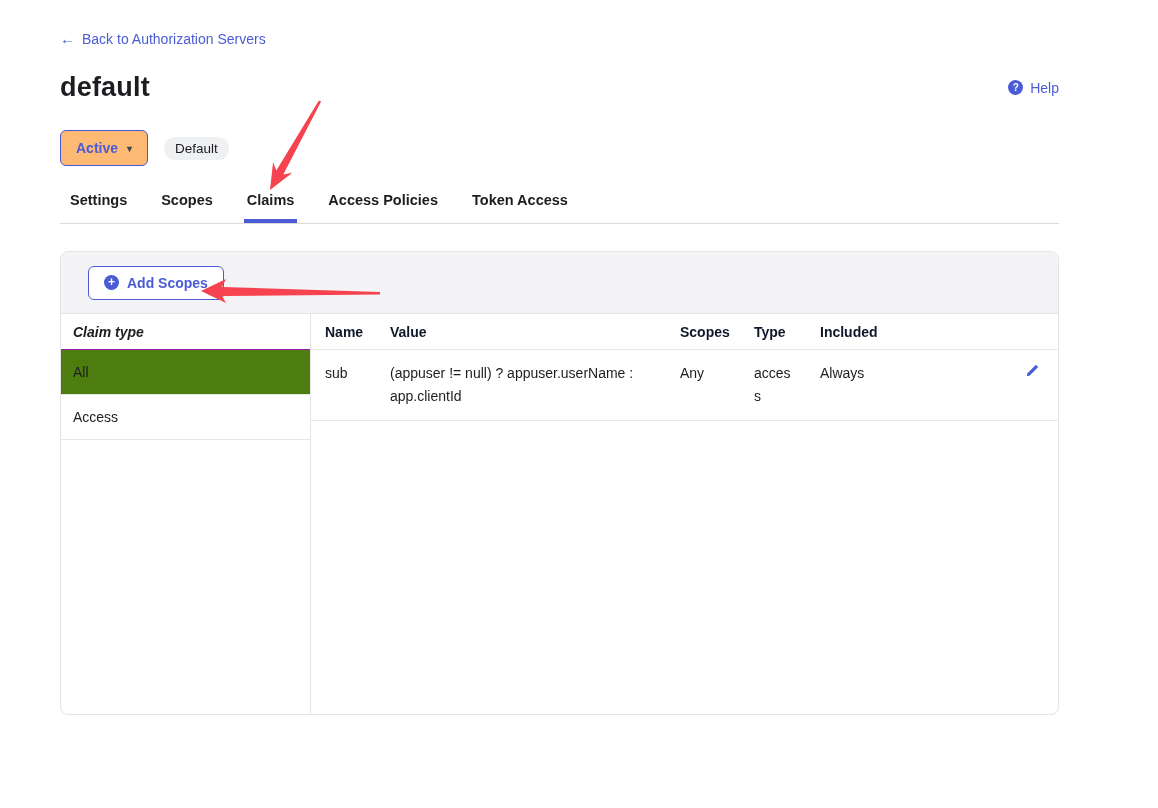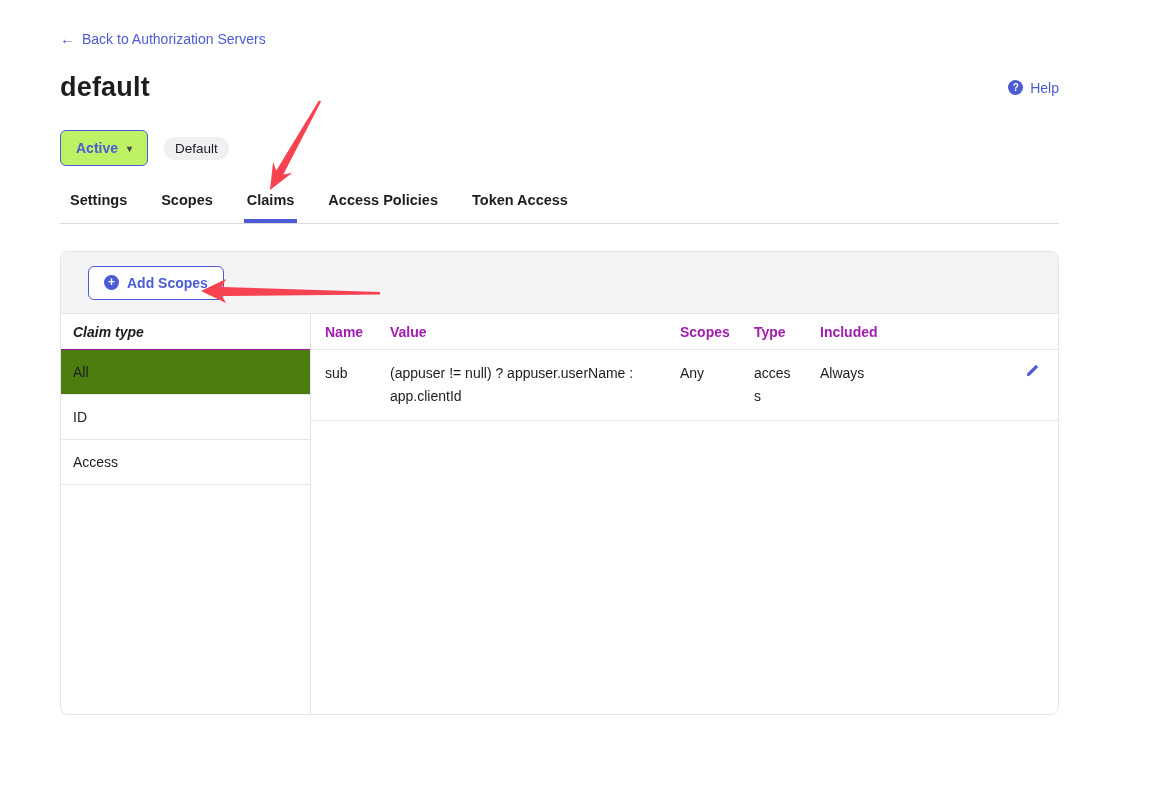--- a/index.html
+++ b/index.html
@@ -36,21 +36,21 @@
     background:#4b5bd6; color:#fff;
     font-size:10px; font-weight:700; line-height:15px; text-align:center;
     display:inline-block;
   }
 
   
   .status-row { margin-top:27px; display:flex; align-items:center; }
   .active-btn {
     display:inline-flex; align-items:center; gap:9px;
     height:36px; padding:0 15px;
-    background:#bef264; border:1px solid #4b5bd6; border-radius:6px;
+    background:#fdba74; border:1px solid #4b5bd6; border-radius:6px;
     color:#4b5bd6; font-family:inherit; font-size:14px; font-weight:700;
     cursor:pointer;
   }
   .caret { color:#44454f; font-size:10px; }
   .badge {
     margin-left:16px;
     background:#eef0f2; border-radius:12px;
     padding:4px 11px; font-size:13.5px; color:#1d1d21;
   }
 
@@ -104,21 +104,21 @@
   .ct-item {
     padding:14px 12px; font-size:14px;
     border-bottom:1px solid #e6e6ea; cursor:pointer;
   }
   .ct-item.selected { background:#4d7c0f; }
 
   
   .claims-table { flex:1; }
   table { width:100%; border-collapse:collapse; table-layout:fixed; font-size:14px; }
   th {
-    text-align:left; font-weight:700; color:#a21caf;
+    text-align:left; font-weight:700; color:#0f172a;
     padding:10px 14px 9px 14px;
     border-bottom:1px solid #e6e6ea;
   }
   td {
     padding:12px 14px; vertical-align:top;
     line-height:1.64; border-bottom:1px solid #e6e6ea;
   }
   td.type-cell { word-break:break-all; }
   td.edit-cell { text-align:center; padding-top:13px; }
   .edit-icon { cursor:pointer; display:inline-block; }
@@ -169,21 +169,20 @@
         <span class="plus-icon">+</span>
         <span>Add Scopes</span>
       </button>
     </div>
 
     <div class="panel-body">
 
       <aside class="claim-types">
         <div class="ct-header">Claim type</div>
         <div class="ct-item selected">All</div>
-        <div class="ct-item">ID</div>
         <div class="ct-item">Access</div>
       </aside>
 
       <div class="claims-table">
         <table>
           <colgroup>
             <col style="width:65px">
             <col style="width:290px">
             <col style="width:74px">
             <col style="width:66px">

